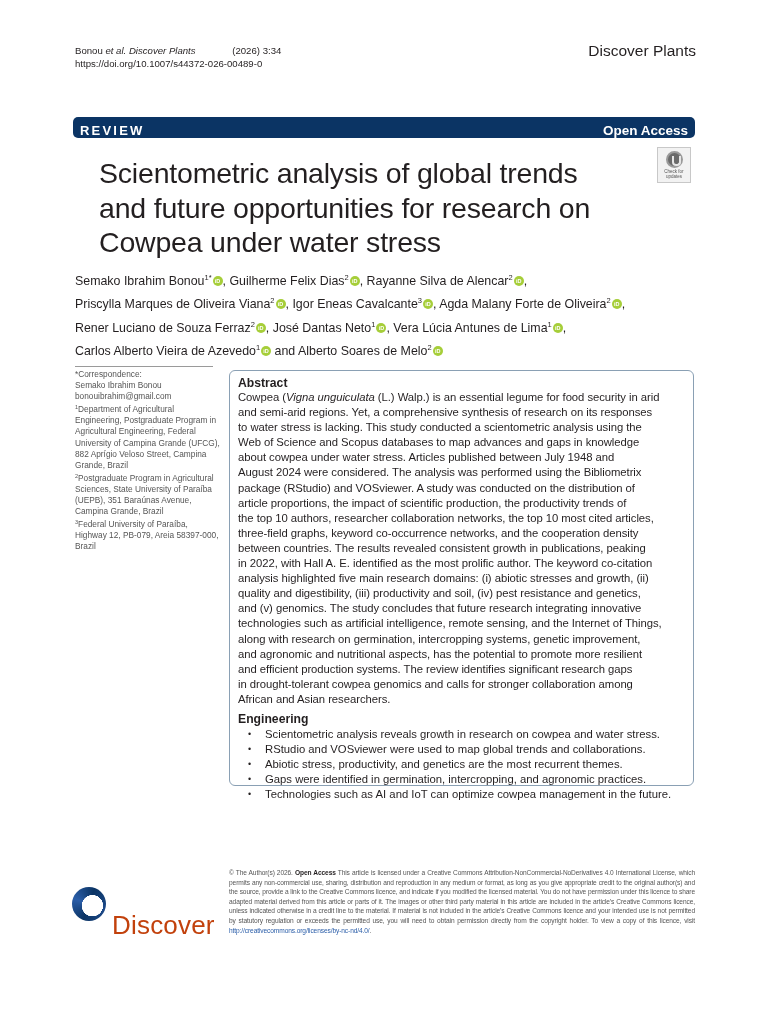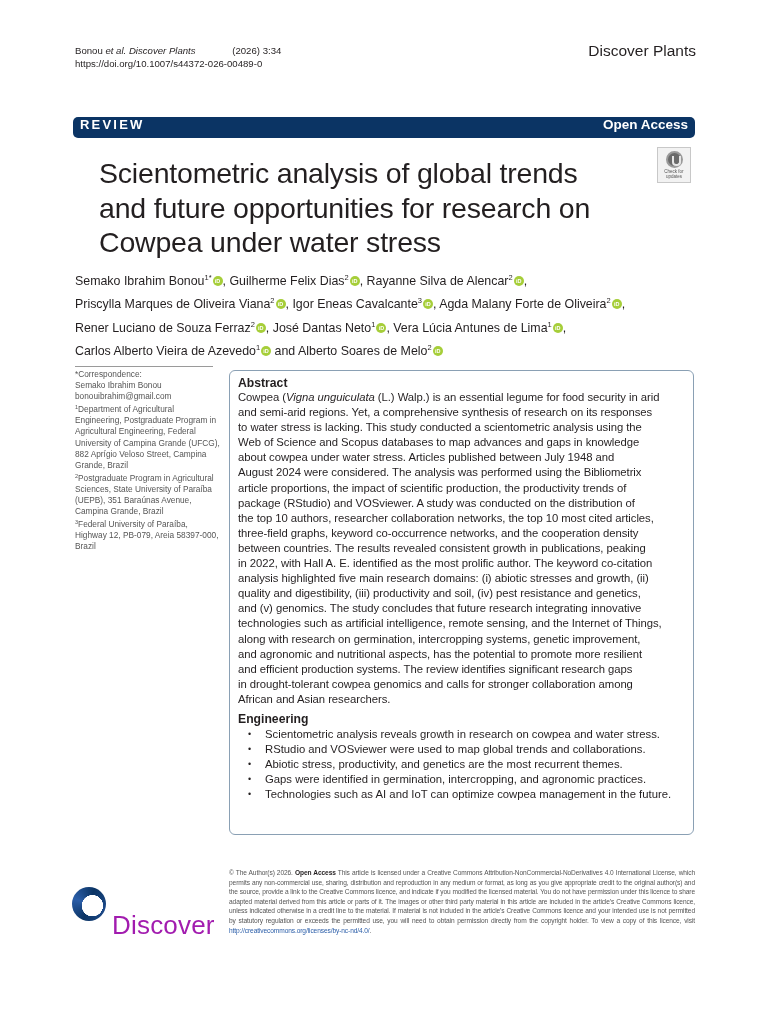--- a/index.html
+++ b/index.html
@@ -5,21 +5,21 @@
     * { box-sizing: border-box; margin: 0; padding: 0; }
     html, body { width: 768px; height: 1024px; background: #ffffff; overflow: hidden; }
     body { font-family: "Liberation Sans", "DejaVu Sans", sans-serif; color: #231f20; position: relative; }
 
     .running-head { position: absolute; left: 75px; top: 44px; font-size: 9.6px; line-height: 13px; color: #231f20; }
     .running-head .row1 span { display: inline-block; }
     .running-head .year { margin-left: 34px; }
     .journal-right { position: absolute; right: 72px; top: 42px; font-size: 15.5px; color: #231f20; }
 
     .banner { position: absolute; left: 73px; top: 117px; width: 622px; height: 21px; background: #0b3464; border-radius: 5px;
-      display: flex; align-items: flex-start; justify-content: space-between; padding: 0 7px; color: #fff; }
+      display: flex; align-items: flex-end; justify-content: space-between; padding: 0 7px; color: #fff; }
     .banner .type { font-weight: bold; font-size: 13px; letter-spacing: 2.2px; }
     .banner .oa { font-weight: bold; font-size: 13.5px; }
 
     .check-badge { position: absolute; left: 657px; top: 147px; width: 34px; height: 36px; border: 1px solid #c8c8c8; background: #f2f2f2;
       display: flex; flex-direction: column; align-items: center; padding-top: 3px; }
     .check-badge .circ { width: 17px; height: 17px; border-radius: 50%; background: #6a6a6a; border: 2px solid #9a9a9a; position: relative; }
     .check-badge .circ::after { content: ""; position: absolute; left: 4px; top: 3px; width: 5px; height: 8px; border: 2px solid #e6e6e6; border-top: none; border-radius: 0 0 4px 4px; }
     .check-badge .txt { font-size: 4.5px; line-height: 5px; color: #555; text-align: center; margin-top: 1px; }
 
     .title { position: absolute; left: 73px; top: 156px; width: 520px; font-size: 28.5px; line-height: 34.5px; font-weight: normal; color: #231f20; letter-spacing: -0.2px; margin-left: 26px; }
@@ -27,32 +27,32 @@
     .authors { position: absolute; left: 75px; top: 268px; width: 560px; font-size: 12.4px; line-height: 19.3px; color: #231f20; }
     .authors sup { font-size: 7.5px; vertical-align: 5px; }
     .orcid { display: inline-block; width: 10px; height: 10px; border-radius: 50%; background: #a6ce39; margin-left: 1px; margin-right: 0; vertical-align: -1px; position: relative; }
     .orcid::after { content: "iD"; position: absolute; left: 0; top: 1px; width: 10px; text-align: center; font-size: 5.5px; font-weight: bold; color: #fff; line-height: 8px; }
 
     .side-rule { position: absolute; left: 75px; top: 366px; width: 138px; height: 1px; background: #9a9a9a; }
     .sidebar { position: absolute; left: 75px; top: 369px; width: 145px; font-size: 8.3px; line-height: 11.1px; color: #555; }
     .sidebar p { margin: 0; }
     .sidebar sup { font-size: 5.5px; vertical-align: 3px; }
 
-    .abstract-box { position: absolute; left: 229px; top: 370px; width: 465px; height: 465px; border: 1.3px solid #8aa0b4; border-radius: 6px; padding: 5px 8px 0 8px; }
+    .abstract-box { position: absolute; left: 229px; top: 370px; width: 465px; height: 416px; border: 1.3px solid #8aa0b4; border-radius: 6px; padding: 5px 8px 0 8px; }
     .abstract-box h2 { font-size: 12.2px; font-weight: bold; line-height: 14px; color: #231f20; }
     .abstract-text { font-size: 11.3px; line-height: 15.1px; color: #231f20; margin-top: 0px; letter-spacing: -0.05px; }
     .abstract-text .line { display: block; white-space: nowrap; }
     .highlights-h { font-size: 12.2px; font-weight: bold; margin-top: 5px; line-height: 15px; }
     .hl-list { list-style: none; margin-top: 0px; }
     .hl-list li { position: relative; padding-left: 27px; font-size: 11.3px; line-height: 15.1px; }
     .hl-list li::before { content: "•"; position: absolute; left: 10px; top: 0; font-size: 9px; }
 
     .logo { position: absolute; left: 72px; top: 867px; display: flex; align-items: center; }
     .logo .mark { width: 34px; height: 34px; border-radius: 50%; position: relative; background: radial-gradient(circle at 60% 55%, #ffffff 0 38%, transparent 39%), conic-gradient(from 200deg, #0b3464, #2a5da8, #0b3464, #1d4a8a, #0b3464); }
-    .logo .word { font-size: 26px; color: #a21caf; margin-left: 6px; letter-spacing: 0.2px; margin-top: 43px; }
+    .logo .word { font-size: 26px; color: #c2410c; margin-left: 6px; letter-spacing: 0.2px; margin-top: 43px; }
 
     .license { position: absolute; left: 229px; top: 868px; width: 466px; font-size: 6.6px; line-height: 9.6px; color: #555; letter-spacing: -0.1px; text-align: justify; }
     .license b { color: #231f20; }
     .license a { color: #2a5da8; text-decoration: none; }
   </style>
 </head>
 <body>
 
 <div class="running-head">
   <div class="row1">
@@ -94,22 +94,22 @@
 
 <div class="abstract-box">
   <h2>Abstract</h2>
   <div class="abstract-text" id="abstract-text">
       <span class="line">Cowpea (<i>Vigna unguiculata</i> (L.) Walp.) is an essential legume for food security in arid</span>
       <span class="line">and semi-arid regions. Yet, a comprehensive synthesis of research on its responses</span>
       <span class="line">to water stress is lacking. This study conducted a scientometric analysis using the</span>
       <span class="line">Web of Science and Scopus databases to map advances and gaps in knowledge</span>
       <span class="line">about cowpea under water stress. Articles published between July 1948 and</span>
       <span class="line">August 2024 were considered. The analysis was performed using the Bibliometrix</span>
+      <span class="line">package (RStudio) and VOSviewer. A study was conducted on the distribution of</span>
       <span class="line">article proportions, the impact of scientific production, the productivity trends of</span>
-      <span class="line">package (RStudio) and VOSviewer. A study was conducted on the distribution of</span>
       <span class="line">the top 10 authors, researcher collaboration networks, the top 10 most cited articles,</span>
       <span class="line">three-field graphs, keyword co-occurrence networks, and the cooperation density</span>
       <span class="line">between countries. The results revealed consistent growth in publications, peaking</span>
       <span class="line">in 2022, with Hall A. E. identified as the most prolific author. The keyword co-citation</span>
       <span class="line">analysis highlighted five main research domains: (i) abiotic stresses and growth, (ii)</span>
       <span class="line">quality and digestibility, (iii) productivity and soil, (iv) pest resistance and genetics,</span>
       <span class="line">and (v) genomics. The study concludes that future research integrating innovative</span>
       <span class="line">technologies such as artificial intelligence, remote sensing, and the Internet of Things,</span>
       <span class="line">along with research on germination, intercropping systems, genetic improvement,</span>
       <span class="line">and agronomic and nutritional aspects, has the potential to promote more resilient</span>

